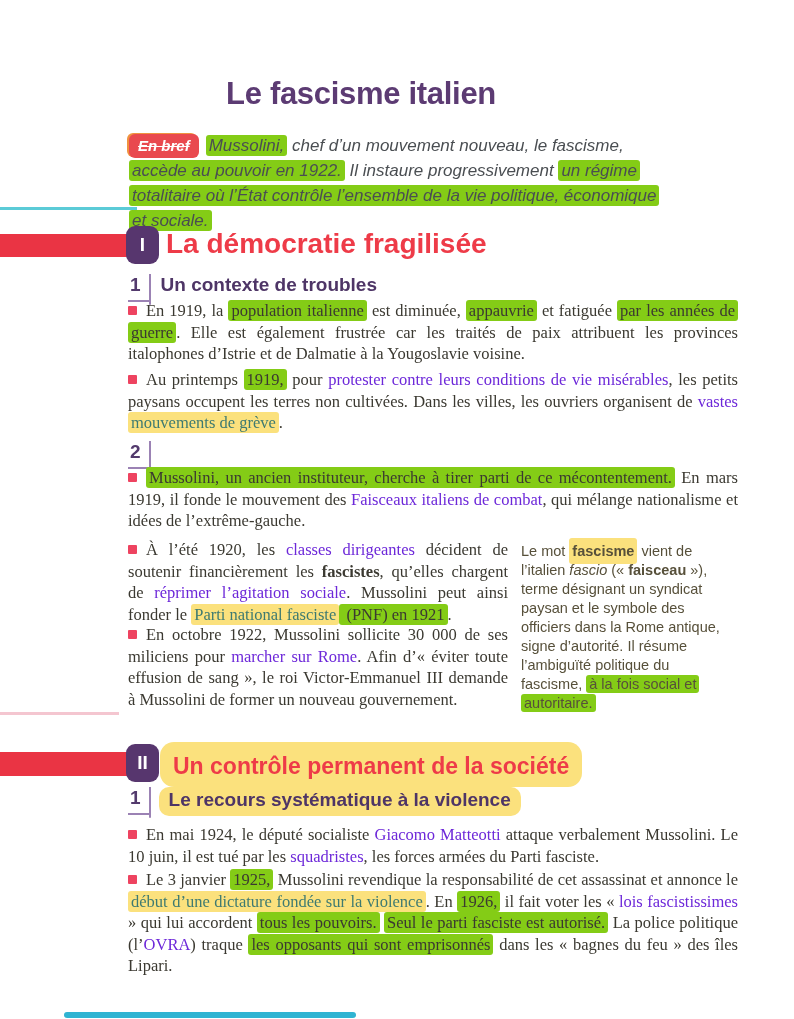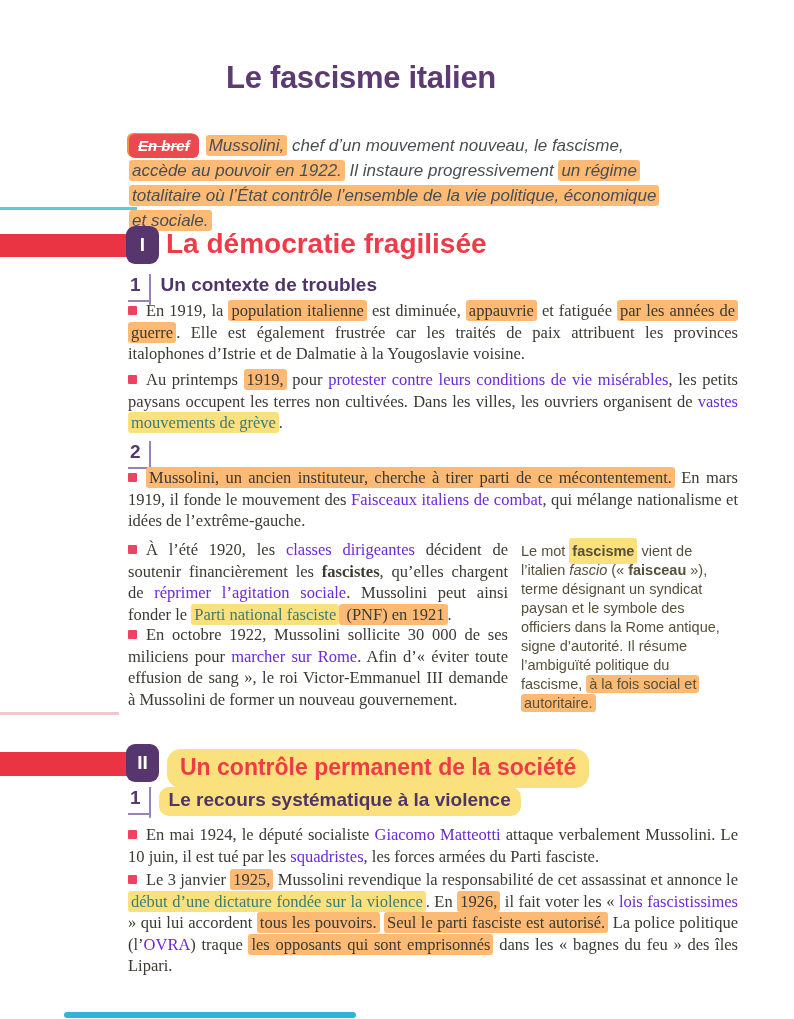--- a/index.html
+++ b/index.html
@@ -1,20 +1,20 @@
 <!DOCTYPE html>
 <html lang="fr"><head>
 <meta charset="utf-8">
 <style>
   html,body{margin:0;padding:0;background:#ffffff;}
   .page{position:relative;width:794px;height:1019px;background:#ffffff;overflow:hidden;
         font-family:"Liberation Serif",serif;}
 
   
-  .page-title{position:absolute;top:60px;left:0;width:722px;margin:0;text-align:center;
+  .page-title{position:absolute;top:76px;left:0;width:722px;margin:0;text-align:center;
       font-family:"Liberation Sans",sans-serif;font-weight:700;font-size:31px;
       color:#5c3b73;letter-spacing:-0.3px;}
 
   
   .intro{position:absolute;top:133px;left:129px;width:540px;
       font-family:"Liberation Sans",sans-serif;font-style:italic;font-size:17px;
       line-height:25px;color:#4a4e52;}
   .enbref{display:inline-block;background:#e9494f;color:#ffffff;font-weight:700;
       font-size:15px;line-height:19px;padding:2px 9px 3px;border-radius:6px;
       text-decoration:line-through;margin-right:7px;box-shadow:-2px -1px 0 #f0923f;}
@@ -25,23 +25,23 @@
   .red-bar{position:absolute;left:0;background:#ea3444;border-radius:0 3px 3px 0;}
   .red-bar.b1{top:234px;width:132px;height:23px;}
   .red-bar.b2{top:752px;width:132px;height:24px;}
   .sec-badge{position:absolute;left:126px;width:33px;height:38px;background:#57366e;
       border-radius:9px;color:#ffffff;font-family:"Liberation Sans",sans-serif;
       font-weight:700;font-size:19px;display:flex;align-items:center;justify-content:center;}
   .sec-badge.n1{top:226px;}
   .sec-badge.n2{top:744px;}
   .sec-title{position:absolute;left:166px;top:228px;margin:0;
       font-family:"Liberation Sans",sans-serif;font-weight:700;font-size:28px;color:#ee3b48;}
-  .sec-title-hl{position:absolute;left:160px;top:742px;margin:7px;
+  .sec-title-hl{position:absolute;left:160px;top:742px;margin:0;
       font-family:"Liberation Sans",sans-serif;font-weight:700;font-size:23px;color:#ee3b48;
-      background:#fbe17d;border-radius:14px;padding:5px 13px 7px;}
+      background:#fbe17d;border-radius:14px;padding:11px 13px 7px;}
 
   
   .subhead{position:absolute;left:128px;display:flex;align-items:flex-start;
       font-family:"Liberation Sans",sans-serif;font-weight:700;color:#4e3566;}
   .subhead.s1{top:274px;}
   .subhead.s2{top:441px;}
   .subhead.s3{top:787px;}
   .sub-num{font-size:19px;line-height:22px;color:#533a6d;
       border-bottom:2px solid #9b82b4;padding:0 8px 4px 2px;}
   .sub-divider{width:2px;height:31px;background:#9b82b4;border-radius:0 0 2px 2px;}
@@ -61,21 +61,21 @@
   
   .sidebar{position:absolute;left:521px;top:542px;width:208px;
       font-family:"Liberation Sans",sans-serif;font-size:14.5px;line-height:19px;
       color:#57503a;}
 
   .bottom-strip{position:absolute;left:64px;top:1012px;width:292px;height:6px;
       background:#30b4d2;border-radius:3px;}
 
   
   .seg-p{}
-  .seg-y{background:#fdba74;border-radius:3px;padding:1px 3px;
+  .seg-y{background:#84cc16;border-radius:3px;padding:1px 3px;
       -webkit-box-decoration-break:clone;box-decoration-break:clone;}
   .seg-b{color:#6d28d9;}
   .seg-by{color:#3e7a71;background:#fbe17d;border-radius:3px;padding:1px 3px;
       -webkit-box-decoration-break:clone;box-decoration-break:clone;}
   .seg-bd{font-weight:700;text-align:center;}
   .seg-bdy{font-weight:700;background:#fbe17d;border-radius:3px;padding:5px 3px;
       -webkit-box-decoration-break:clone;box-decoration-break:clone;}
   .seg-i{font-style:italic;}
 </style>
 </head>

